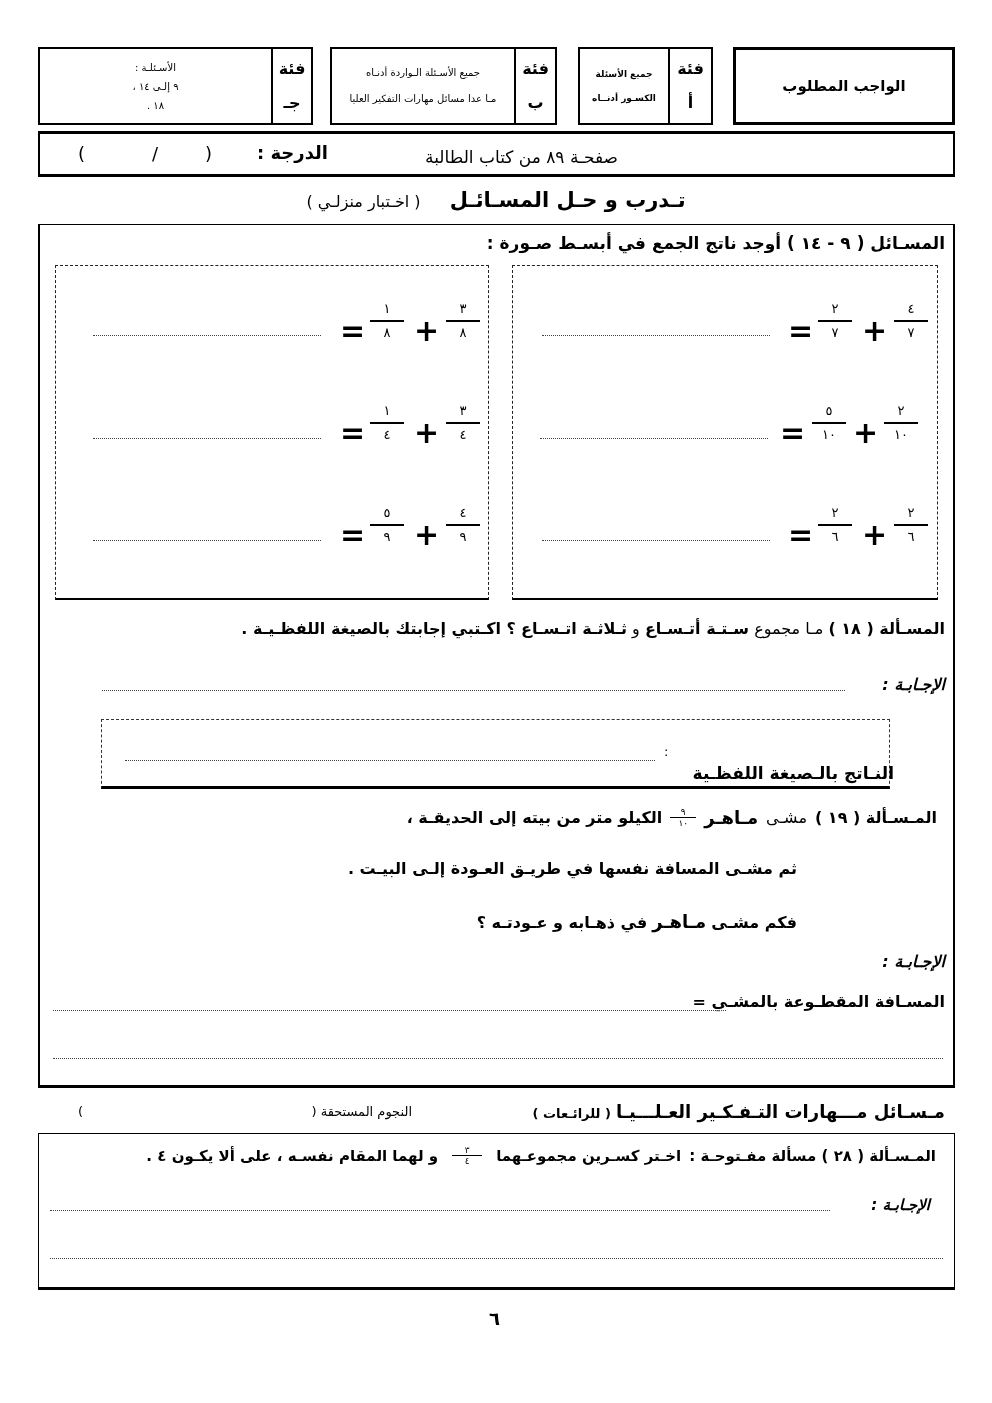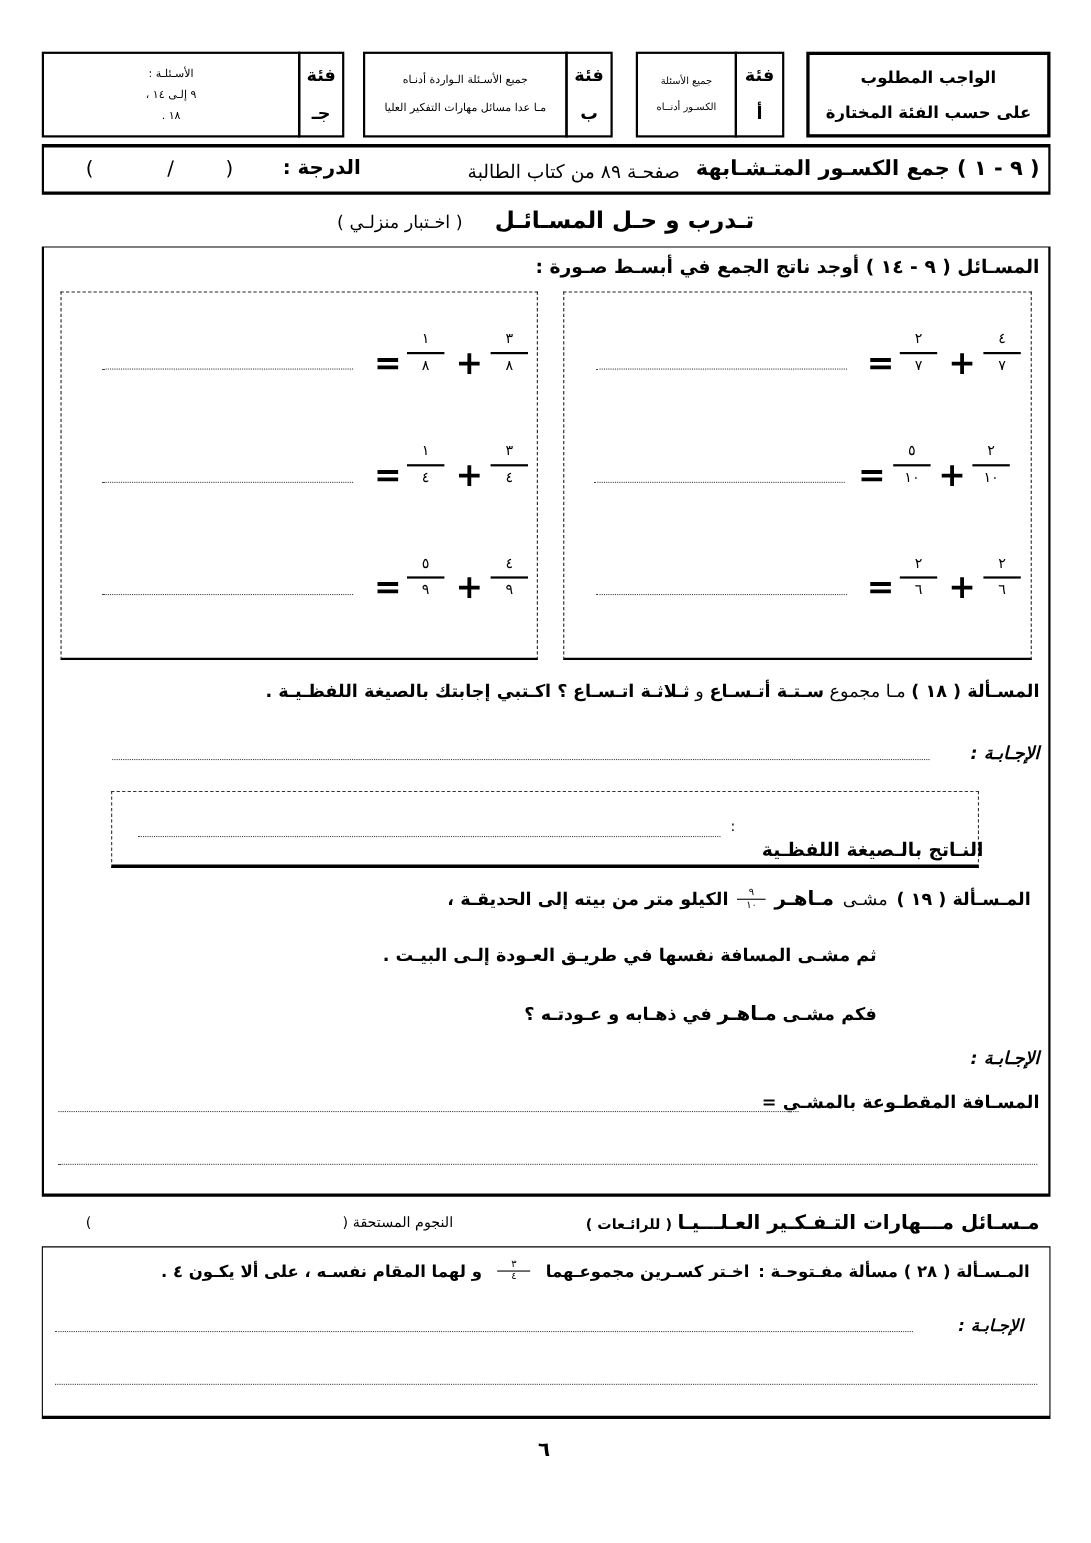--- a/index.html
+++ b/index.html
@@ -40,41 +40,39 @@
   </div>
 </div>
 <div class="abs b2" style="left:514px; top:47px; width:43px; height:78px;">
   <div class="center bold" style="height:100%; font-size:16px; line-height:34px;">
     <span>فئة</span>
     <span>ب</span>
   </div>
 </div>
 
 <div class="abs b2" style="left:578px; top:47px; width:92px; height:78px;">
-  <div class="center" style="height:100%; font-size:9px; line-height:24px;">
+  <div class="center" style="height:100%; font-size:9px; line-height:24px;font-weight:bold;">
     <span>جميع الأسئلة</span>
     <span>الكسـور أدنــاه</span>
   </div>
 </div>
 <div class="abs b2" style="left:668px; top:47px; width:45px; height:78px;">
   <div class="center bold" style="height:100%; font-size:16px; line-height:34px;">
     <span>فئة</span>
     <span>أ</span>
   </div>
 </div>
 
 <div class="abs b2" style="left:733px; top:47px; width:222px; height:78px; border-width:3px;">
   <div class="center bold" style="height:100%; font-size:15px; line-height:32px;">
     <span>الواجب المطلوب</span>
-    <span>على حسب الفئة المختارة</span>
   </div>
 </div>
 
 <div class="abs b2" style="left:38px; top:131px; width:917px; height:46px; border-width:3px 2px 3px 2px;">
-  <span class="abs bold" style="right:8px; top:8px; font-size:19px;">( ٩ - ١ ) جمع الكسـور المتـشـابهة</span>
   <span class="abs" style="right:335px; top:13px; font-size:17px;">صفحـة ٨٩ من كتاب الطالبة</span>
   <span class="abs bold" style="right:625px; top:8px; font-size:18px;">الدرجة :</span>
   <span class="abs" style="left:165px; top:9px; font-size:18px;">(</span>
   <span class="abs" style="left:112px; top:9px; font-size:18px;">/</span>
   <span class="abs" style="left:38px; top:9px; font-size:18px;">)</span>
 </div>
 
 <div class="abs" style="left:0; width:992px; top:188px; text-align:center; direction:rtl;">
   <span class="bold" style="font-size:21px;">تـدرب و حـل المسـائـل</span>
   <span style="font-size:16px; margin-right:24px;">( اخـتبار منزلـي )</span>

